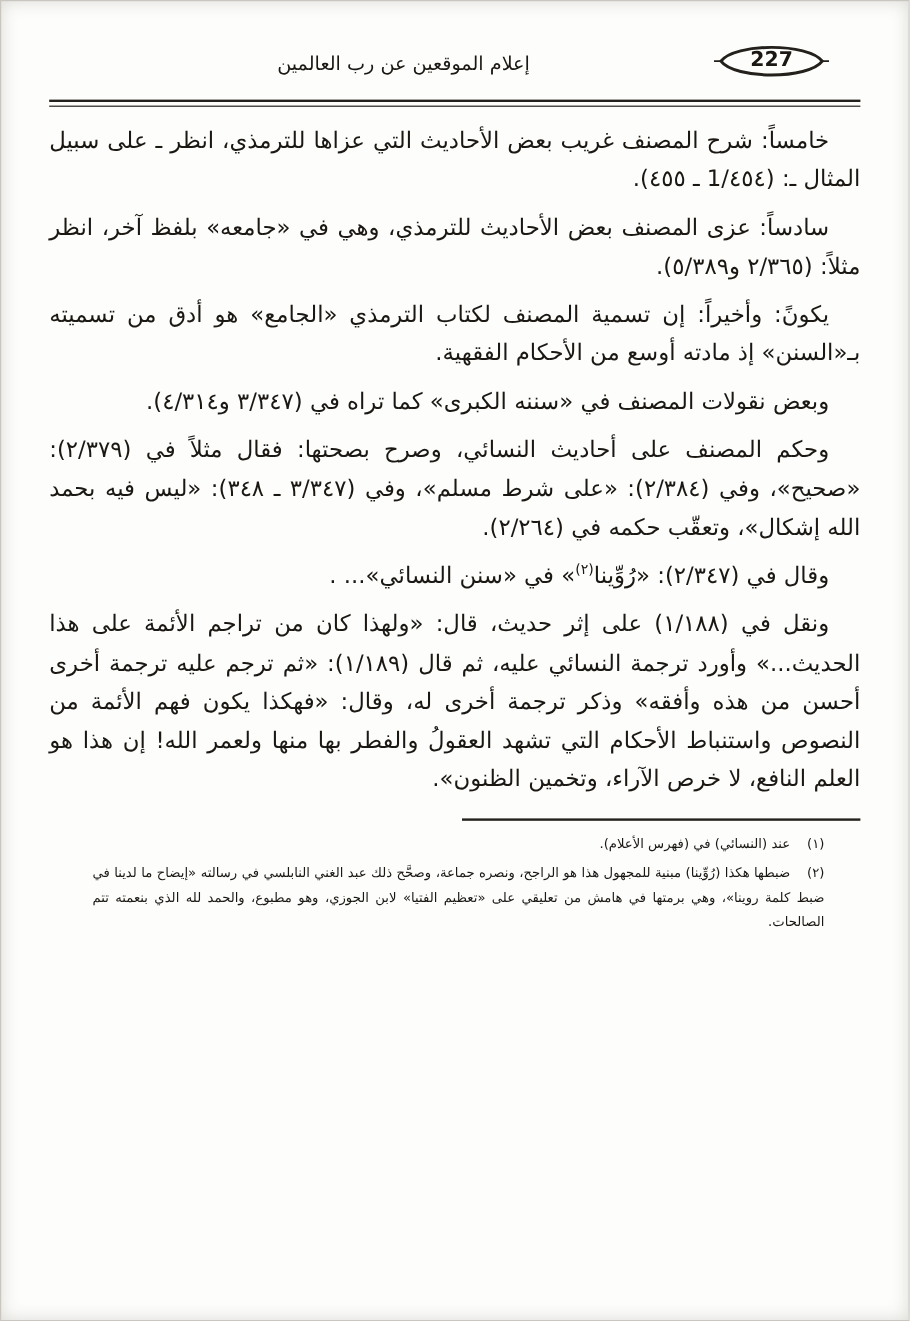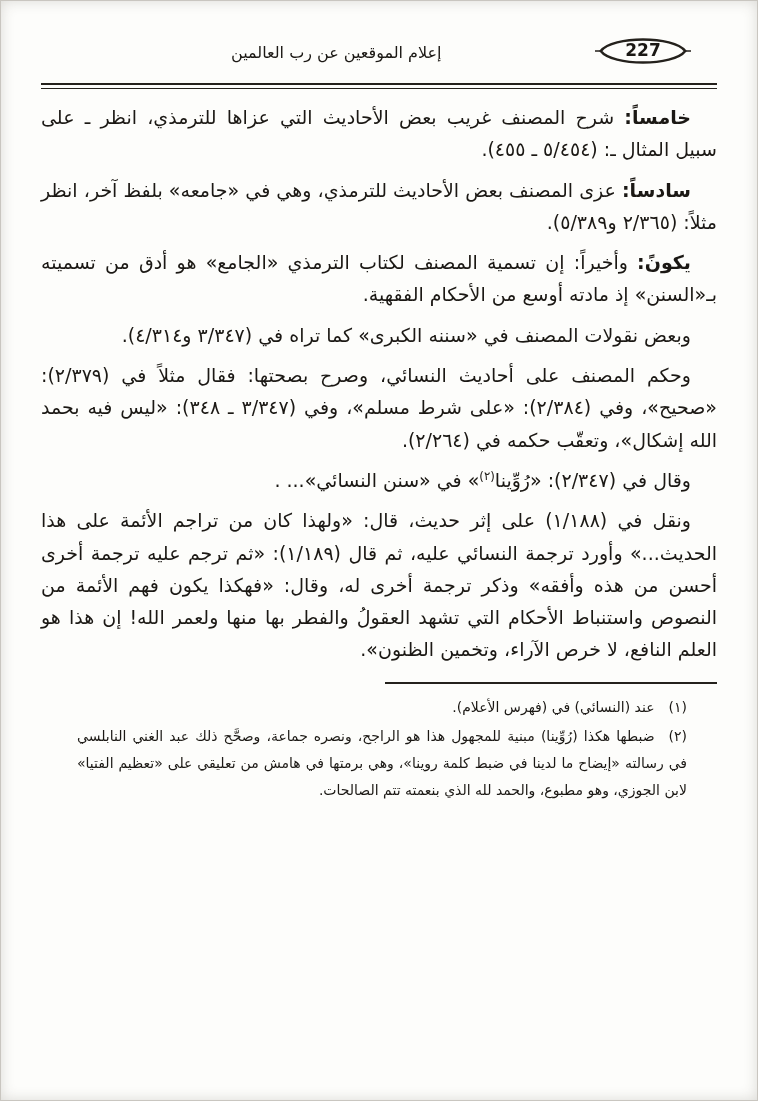--- a/index.html
+++ b/index.html
@@ -53,36 +53,36 @@
   }
 
   
   .body {
     margin-top: 12px;
     font-size: 19px;
     line-height: 1.7;
     text-align: justify;
   }
   .para { text-indent: 26px; margin-bottom: 8px; }
-  .para .lead { font-weight: 700; }
+  .para .lead { font-weight: 400; }
   .fn-ref {
     font-size: 0.62em;
     vertical-align: super;
     line-height: 0;
   }
 
   
   .footnotes { margin-top: 16px; }
   .fn-rule {
     width: 332px;
     border-top: 2px solid #24211c;
     margin-bottom: 10px;
   }
   .fn {
-    font-size: 14px;
+    font-size: 11px;
     line-height: 1.9;
     text-align: justify;
     padding: 0 30px 0 36px;
     margin-bottom: 3px;
   }
   .fn-marker { margin-left: 14px; }
 </style>
 </head>
 <body>
 
@@ -95,21 +95,21 @@
         <path d="M6 20 C 18 4, 82 4, 94 20 C 82 36, 18 36, 6 20 Z" fill="none" stroke="#24211c" stroke-width="2.6"></path>
         <path d="M0 20 H 7 M 93 20 H 100" fill="none" stroke="#24211c" stroke-width="1.6"></path>
       </svg>
       <span class="num">227</span>
     </div>
   </header>
 
   <div class="double-rule"></div>
 
   <main class="body">
-    <p class="para"><span class="lead">خامساً:</span><span> شرح المصنف غريب بعض الأحاديث التي عزاها للترمذي، انظر ـ على سبيل المثال ـ: (٥/٤٥٤ ـ ٤٥٥).</span></p>
+    <p class="para"><span class="lead">خامساً:</span><span> شرح المصنف غريب بعض الأحاديث التي عزاها للترمذي، انظر ـ على سبيل المثال ـ: (1/٤٥٤ ـ ٤٥٥).</span></p>
 
     <p class="para"><span class="lead">سادساً:</span><span> عزى المصنف بعض الأحاديث للترمذي، وهي في «جامعه» بلفظ آخر، انظر مثلاً: (٢/٣٦٥ و٥/٣٨٩).</span></p>
 
     <p class="para"><span class="lead">يكونً:</span><span> وأخيراً: إن تسمية المصنف لكتاب الترمذي «الجامع» هو أدق من تسميته بـ«السنن» إذ مادته أوسع من الأحكام الفقهية.</span></p>
 
 
 
     <p class="para"><span>وبعض نقولات المصنف في «سننه الكبرى» كما تراه في (٣/٣٤٧ و٤/٣١٤).</span></p>
 
     <p class="para"><span>وحكم المصنف على أحاديث النسائي، وصرح بصحتها: فقال مثلاً في (٢/٣٧٩): «صحيح»، وفي (٢/٣٨٤): «على شرط مسلم»، وفي (٣/٣٤٧ ـ ٣٤٨): «ليس فيه بحمد الله إشكال»، وتعقّب حكمه في (٢/٢٦٤).</span></p>

